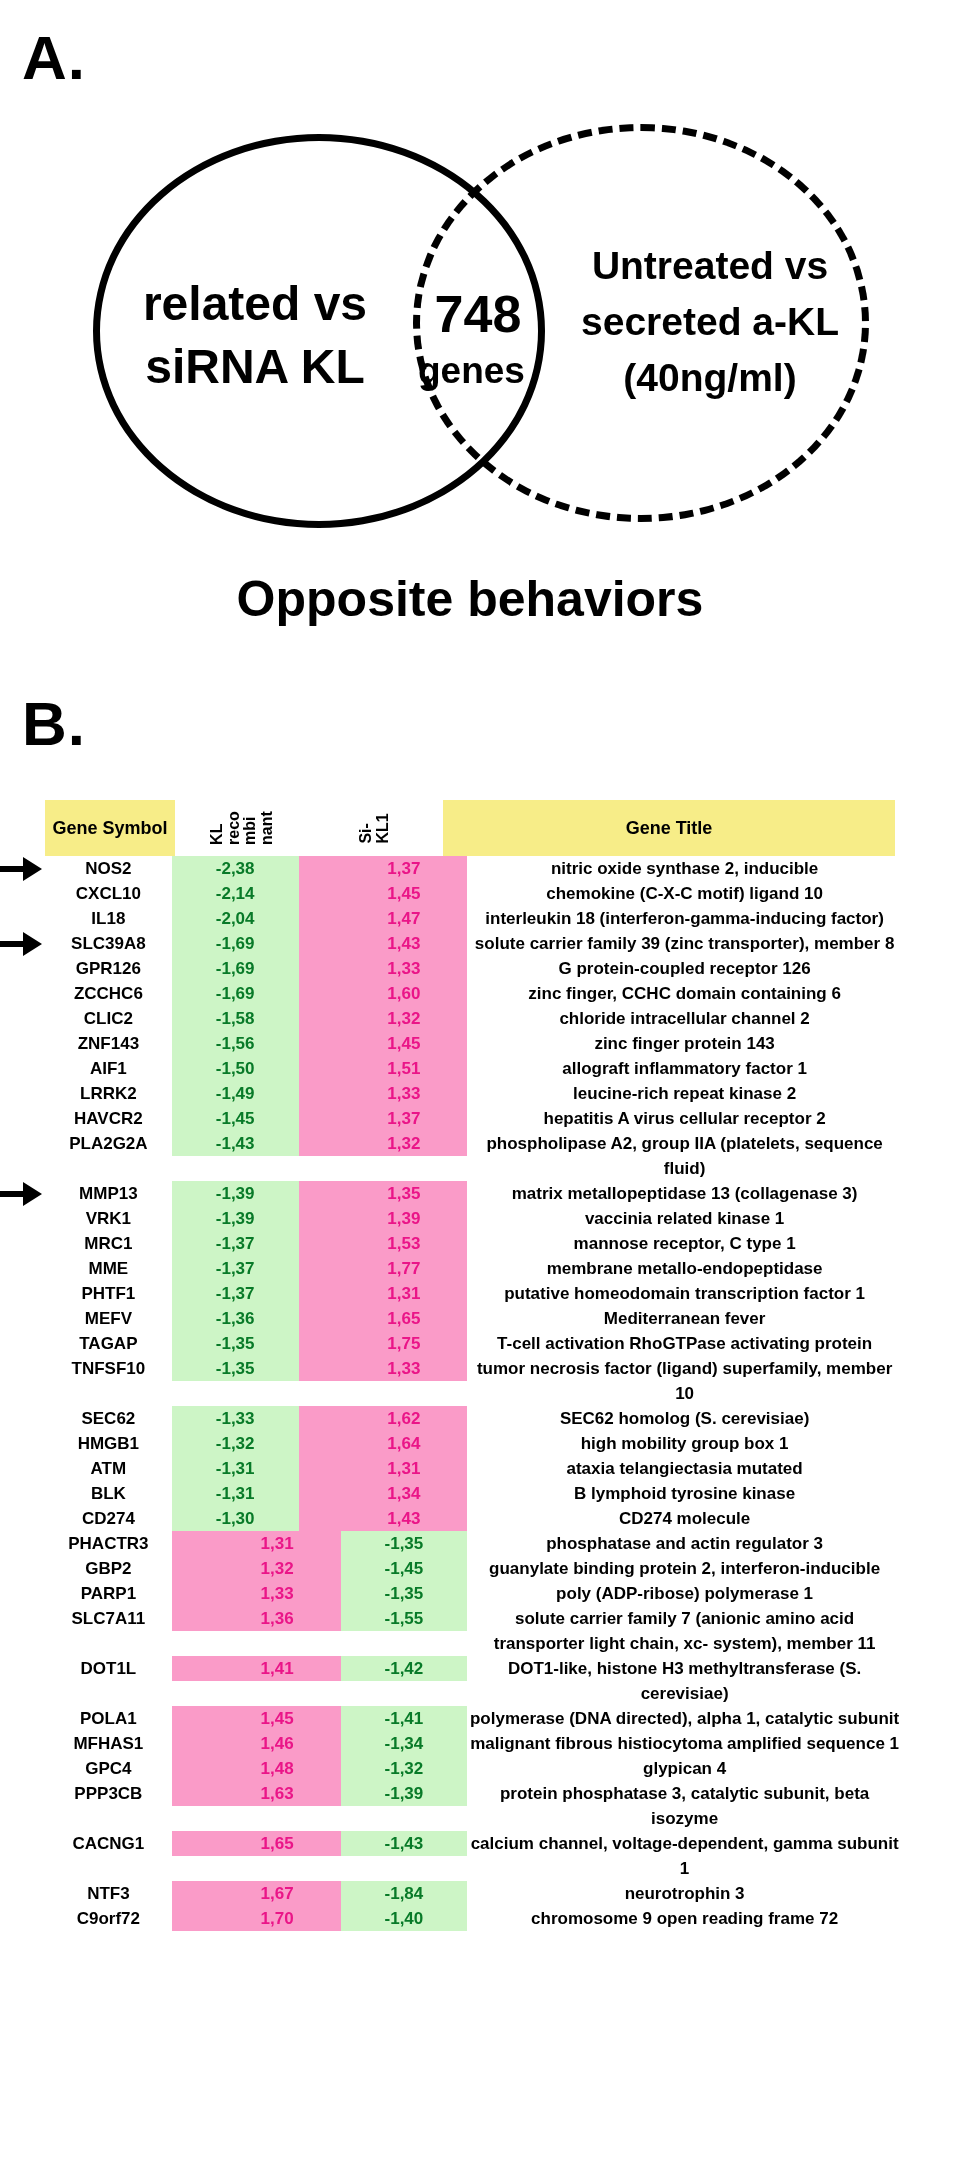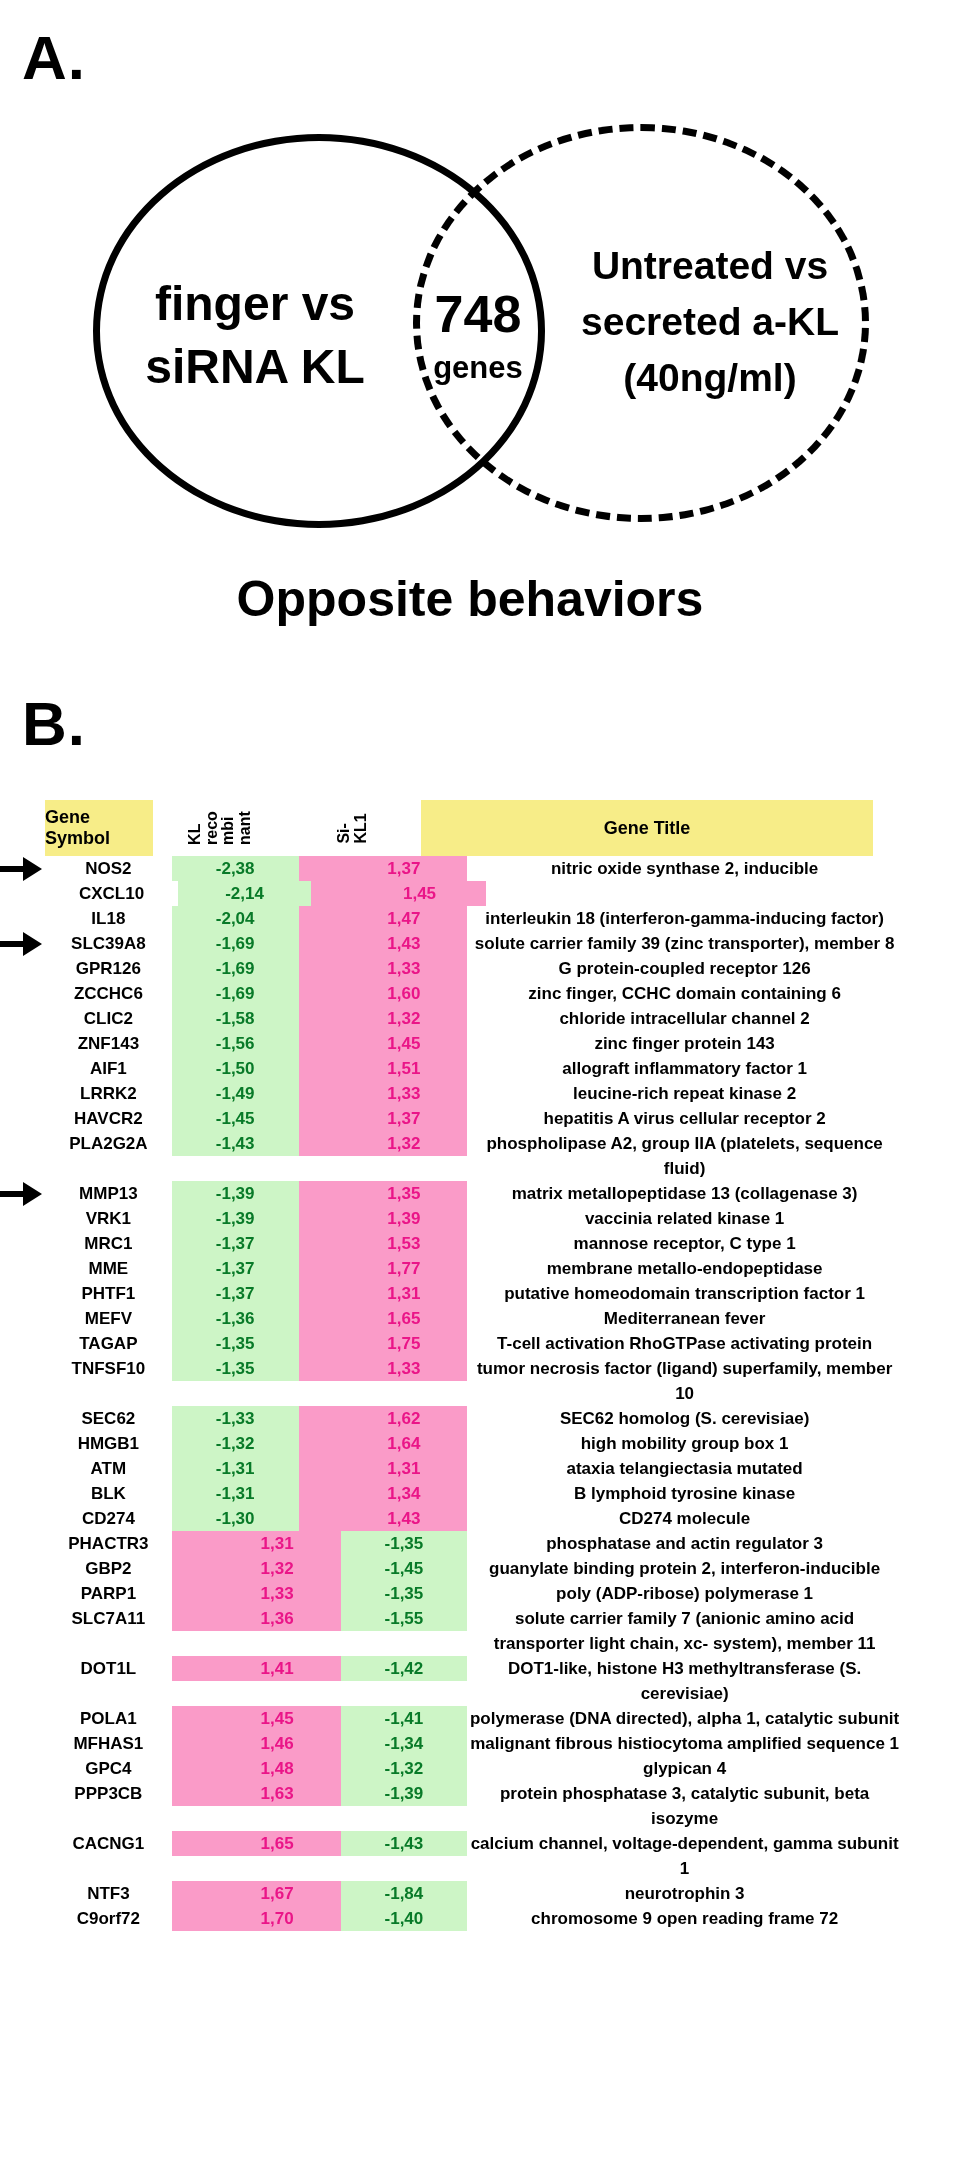--- a/index.html
+++ b/index.html
@@ -16,28 +16,28 @@
   .venn-solid{
     position:absolute;left:93px;top:134px;width:452px;height:394px;
     border:7px solid #000;border-radius:50%;box-sizing:border-box;
   }
   .venn-dashed{
     position:absolute;left:413px;top:124px;width:456px;height:398px;
     border:7px dashed #000;border-radius:50%;box-sizing:border-box;
   }
   .venn-left-label{position:absolute;left:70px;top:272px;width:370px;text-align:center;font-size:48px;line-height:63px;}
   .venn-count{position:absolute;left:418px;top:284px;width:120px;text-align:center;font-size:52px;}
-  .venn-genes{position:absolute;left:418px;top:350px;width:120px;text-align:center;font-size:31px;}
+  .venn-genes{position:absolute;left:418px;top:350px;width:120px;font-size:37px;}
   .venn-right-label{position:absolute;left:543px;top:238px;width:334px;text-align:center;font-size:39px;line-height:56px;}
   .opposite{position:absolute;left:90px;top:570px;width:760px;text-align:center;font-size:50px;}
 
   
   .gtable{position:absolute;left:45px;top:800px;width:855px;}
   .thead{display:flex;height:56px;}
-  .th-sym{width:108px;background:var(--yellow);display:flex;align-items:center;justify-content:center;font-size:18px;}
+  .th-sym{width:130px;background:var(--yellow);display:flex;align-items:center;justify-content:center;font-size:18px;}
   .th-rot{width:133px;display:flex;align-items:center;justify-content:center;overflow:visible;}
   .th-title{width:452px;background:var(--yellow);display:flex;align-items:center;justify-content:center;font-size:18px;}
   .rot{transform:rotate(-90deg);font-size:16px;line-height:16.5px;text-align:left;white-space:nowrap;}
   .colgap{width:2px;background:#fff;}
   .tbody{display:block;}
   .trow{display:flex;position:relative;min-height:25px;align-items:flex-start;}
   .cell{display:flex;align-items:center;justify-content:center;font-size:17px;line-height:25px;}
   .c-sym{width:133px;}
   .c-val{width:133px;}
   .c-title{width:452px;text-align:center;}
@@ -49,21 +49,21 @@
 <body>
 
 <div class="canvas" style="--yellow: #F7ED88; --greenbg: #CDF5C6; --pinkbg: #FA9BC8; --greentx: #087A28; --pinktx: #EA1588;">
 
   <div id="labelA" class="panel-label">A.</div>
 
   <div class="venn-solid"></div>
   <div class="venn-dashed"></div>
 
   <div class="venn-left-label">
-    <div>finger vs</div>
+    <div>related vs</div>
     <div>siRNA KL</div>
   </div>
 
   <div class="venn-count">748</div>
   <div class="venn-genes">genes</div>
 
   <div class="venn-right-label">
     <div>Untreated vs</div>
     <div>secreted a-KL</div>
     <div>(40ng/ml)</div>
@@ -102,20 +102,21 @@
           <div class="cell c-val bg-green">-2,38</div>
           <div class="cell c-val bg-pink">1,37</div>
           <div class="colgap"></div>
           <div class="cell c-title">nitric oxide synthase 2, inducible</div>
         </div>
         <div class="trow">
           <div class="cell c-sym">CXCL10</div>
           <div class="cell c-val bg-green">-2,14</div>
           <div class="cell c-val bg-pink">1,45</div>
           <div class="colgap"></div>
+          <div class="cell c-title">chemokine (C-X-C motif) ligand 10</div>
         </div>
         <div class="trow">
           <div class="cell c-sym">IL18</div>
           <div class="cell c-val bg-green">-2,04</div>
           <div class="cell c-val bg-pink">1,47</div>
           <div class="colgap"></div>
           <div class="cell c-title">interleukin 18 (interferon-gamma-inducing factor)</div>
         </div>
         <div class="trow">
           <span class="arrow"><svg viewBox="0 0 42 28" width="42" height="28" xmlns="http://www.w3.org/2000/svg">

